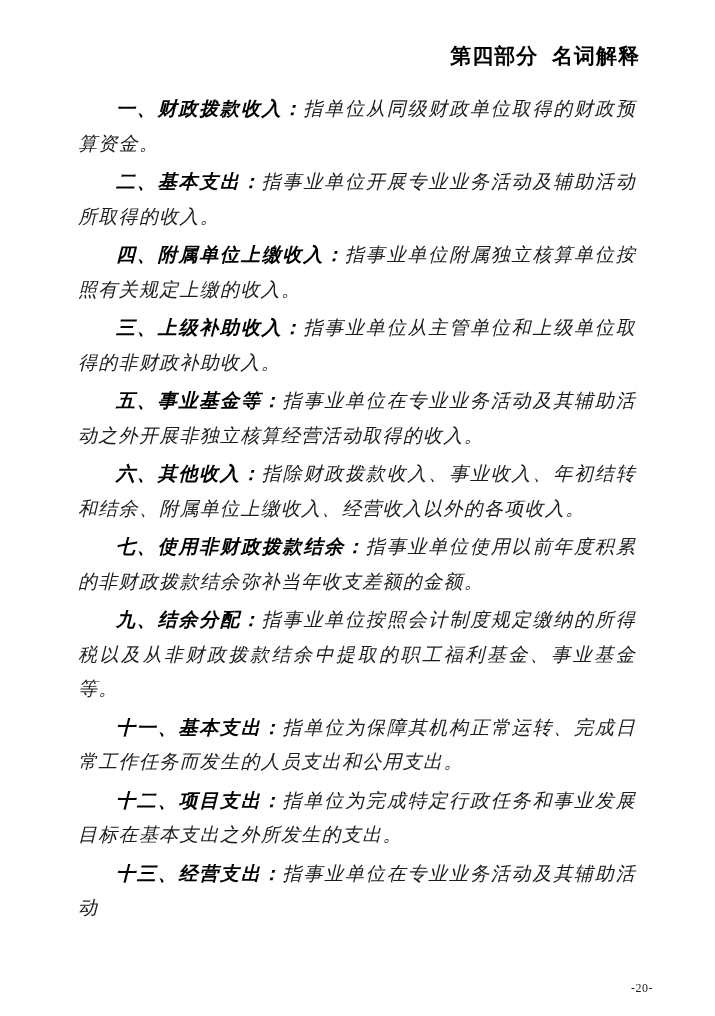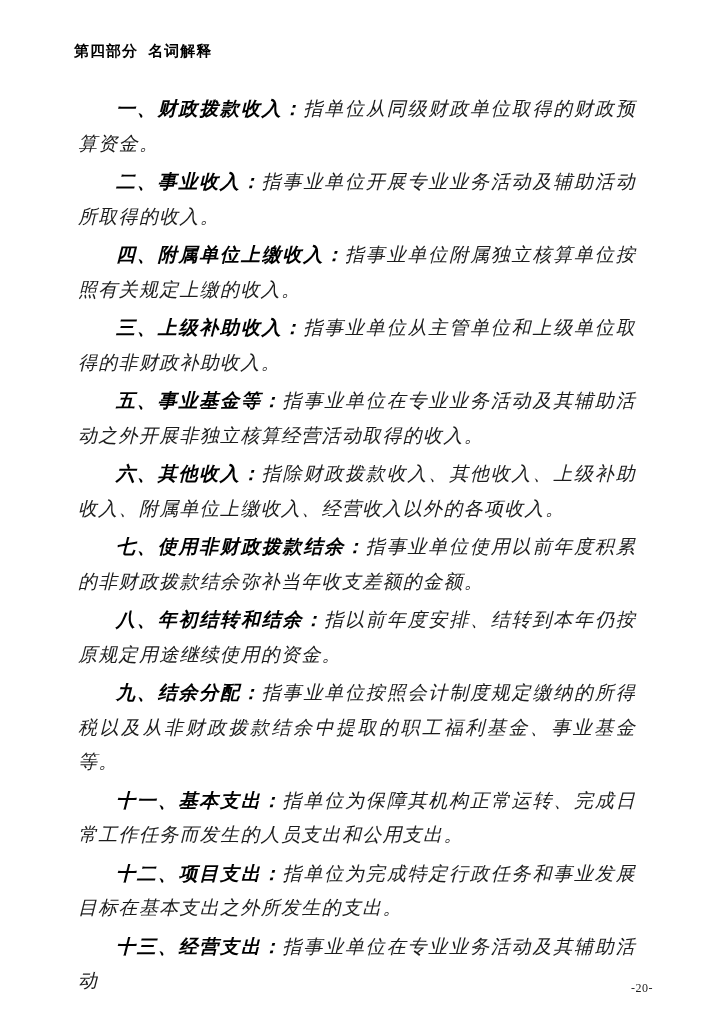--- a/index.html
+++ b/index.html
@@ -13,24 +13,24 @@
     height: 1016px;
     background: #ffffff;
     overflow: hidden;
     font-family: "Liberation Serif", serif;
   }
   .doc-title {
     position: absolute;
     top: 42px;
     left: 74px;
     width: 566px;
-    text-align: left;
+    text-align: right;
     font-family: "Liberation Sans", sans-serif;
     font-weight: bold;
-    font-size: 15px;
+    font-size: 21px;
     letter-spacing: 1px;
     color: #000000;
     white-space: pre;
   }
   .content {
     position: absolute;
     top: 88px;
     left: 74px;
     width: 566px;
     font-size: 19px;
@@ -62,27 +62,26 @@
 </style>
 </head>
 <body>
 
 <div class="page">
 
   <div class="doc-title">第四部分  名词解释</div>
 
   <div class="content">
     <p><span class="term">一、财政拨款收入：</span><span>指单位从同级财政单位取得的财政预算资金。</span></p>
-    <p><span class="term">二、事业收入：</span><span>指事业单位开展专业业务活动及辅助活动所取得的收入。</span></p>
+    <p><span class="term">二、基本支出：</span><span>指事业单位开展专业业务活动及辅助活动所取得的收入。</span></p>
     <p><span class="term">四、附属单位上缴收入：</span><span>指事业单位附属独立核算单位按照有关规定上缴的收入。</span></p>
     <p><span class="term">三、上级补助收入：</span><span>指事业单位从主管单位和上级单位取得的非财政补助收入。</span></p>
     <p><span class="term">五、事业基金等：</span><span>指事业单位在专业业务活动及其辅助活动之外开展非独立核算经营活动取得的收入。</span></p>
-    <p><span class="term">六、其他收入：</span><span>指除财政拨款收入、其他收入、上级补助收入、附属单位上缴收入、经营收入以外的各项收入。</span></p>
+    <p><span class="term">六、其他收入：</span><span>指除财政拨款收入、事业收入、年初结转和结余、附属单位上缴收入、经营收入以外的各项收入。</span></p>
     <p><span class="term">七、使用非财政拨款结余：</span><span>指事业单位使用以前年度积累的非财政拨款结余弥补当年收支差额的金额。</span></p>
-    <p><span class="term">八、年初结转和结余：</span><span>指以前年度安排、结转到本年仍按原规定用途继续使用的资金。</span></p>
     <p><span class="term">九、结余分配：</span><span>指事业单位按照会计制度规定缴纳的所得税以及从非财政拨款结余中提取的职工福利基金、事业基金等。</span></p>
     <p><span class="term">十一、基本支出：</span><span>指单位为保障其机构正常运转、完成日常工作任务而发生的人员支出和公用支出。</span></p>
     <p><span class="term">十二、项目支出：</span><span>指单位为完成特定行政任务和事业发展目标在基本支出之外所发生的支出。</span></p>
     <p><span class="term">十三、经营支出：</span><span>指事业单位在专业业务活动及其辅助活动</span></p>
   </div>
 
   <div class="page-number">-20-</div>
 
 </div>
 

